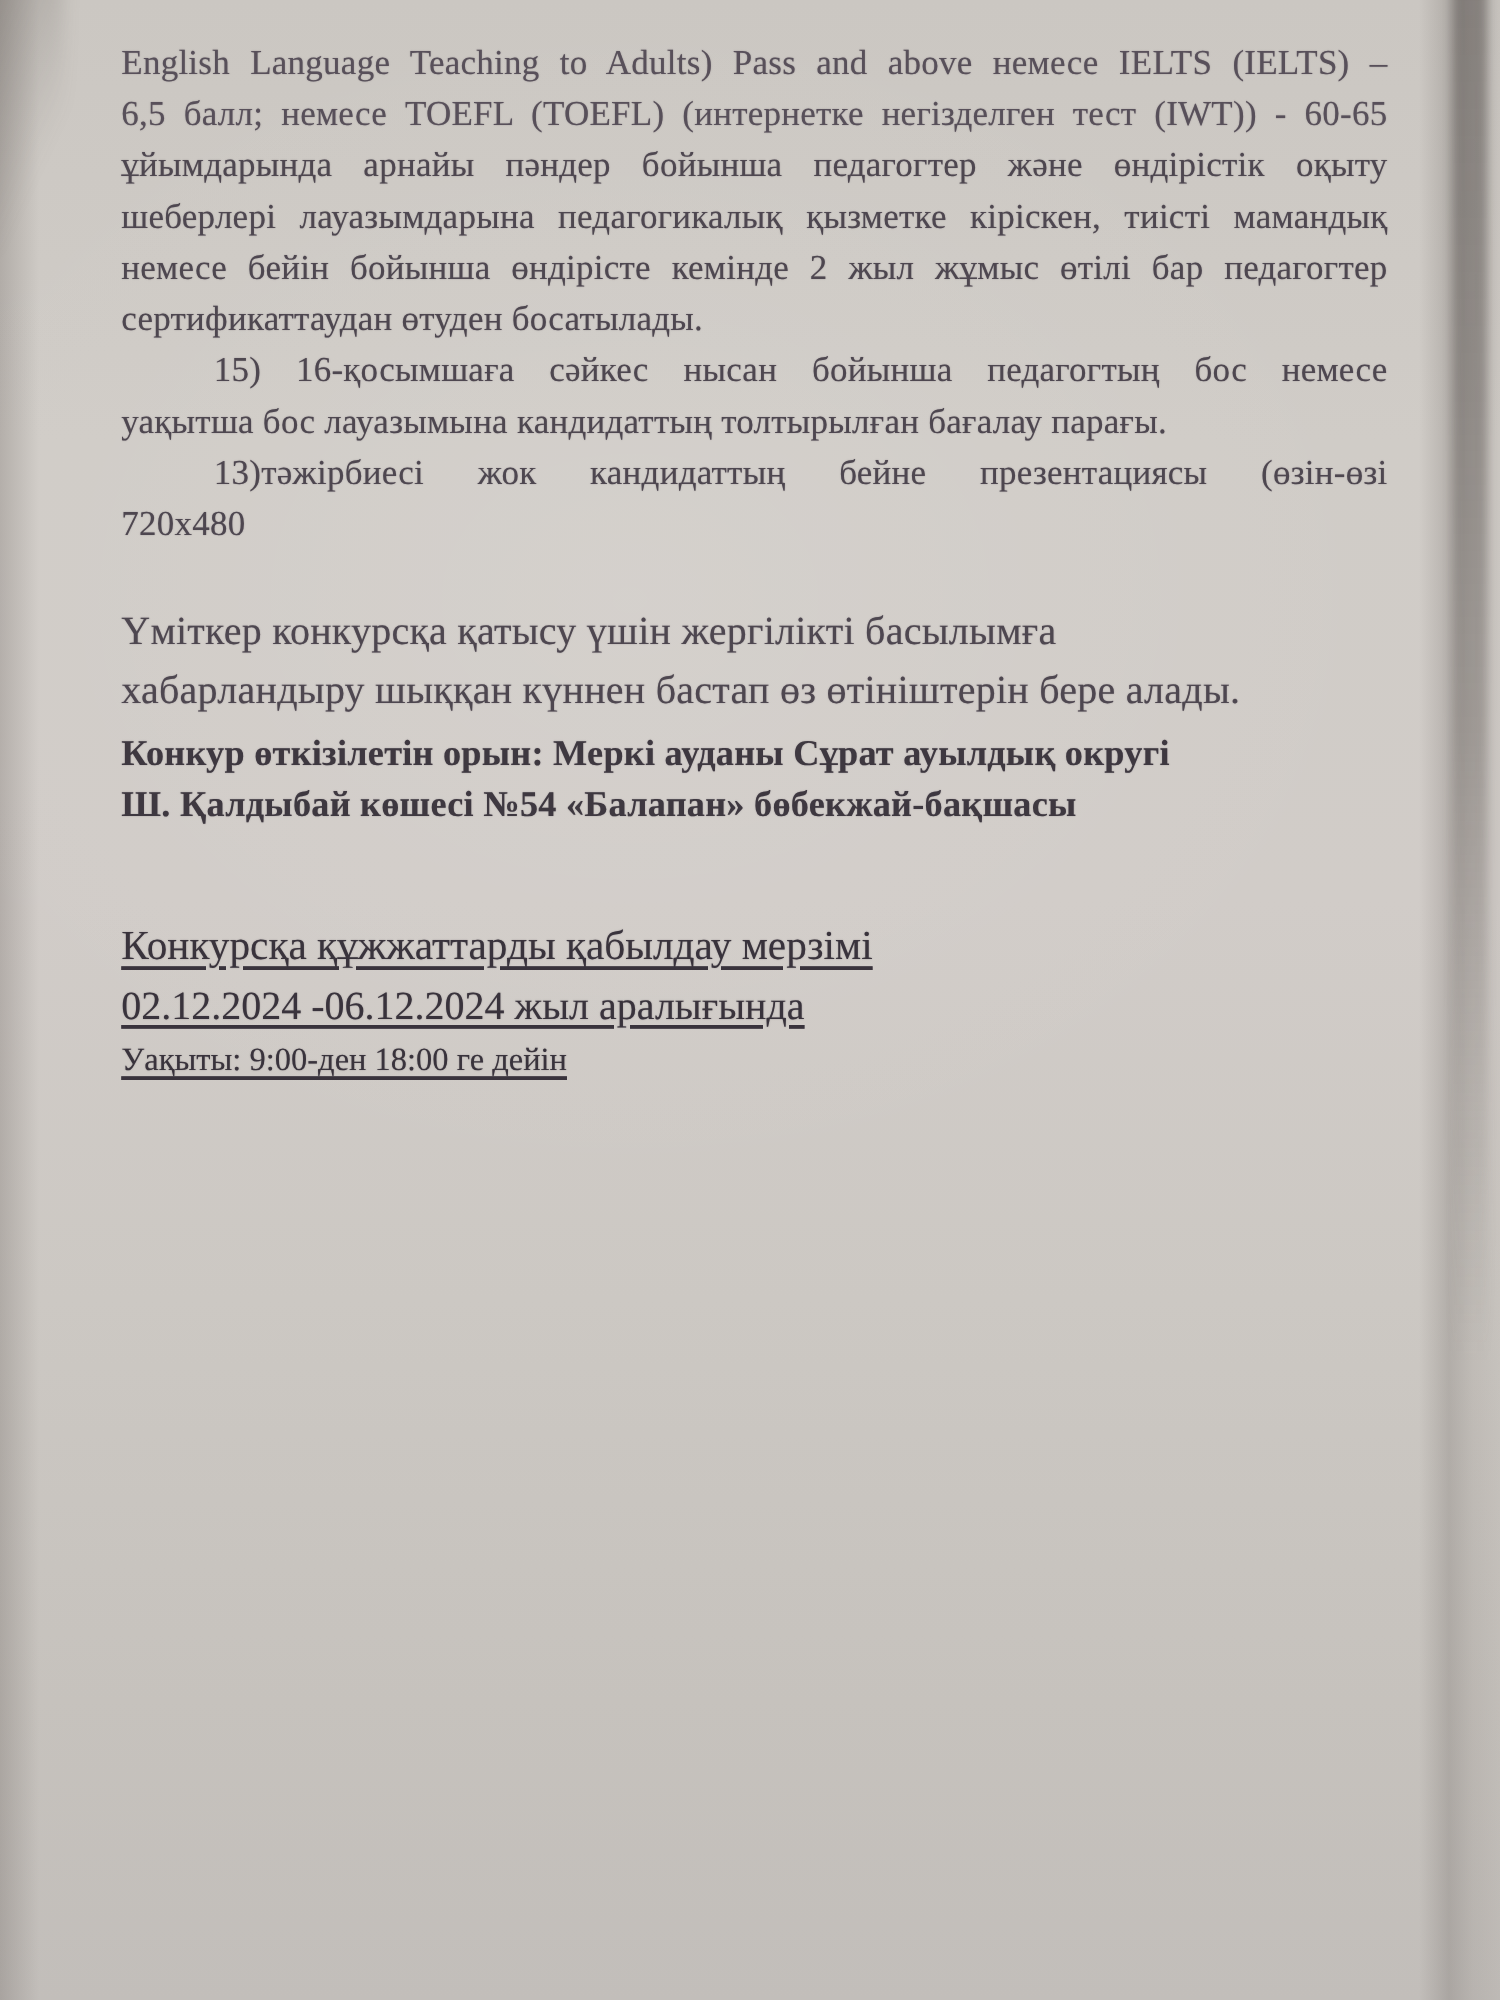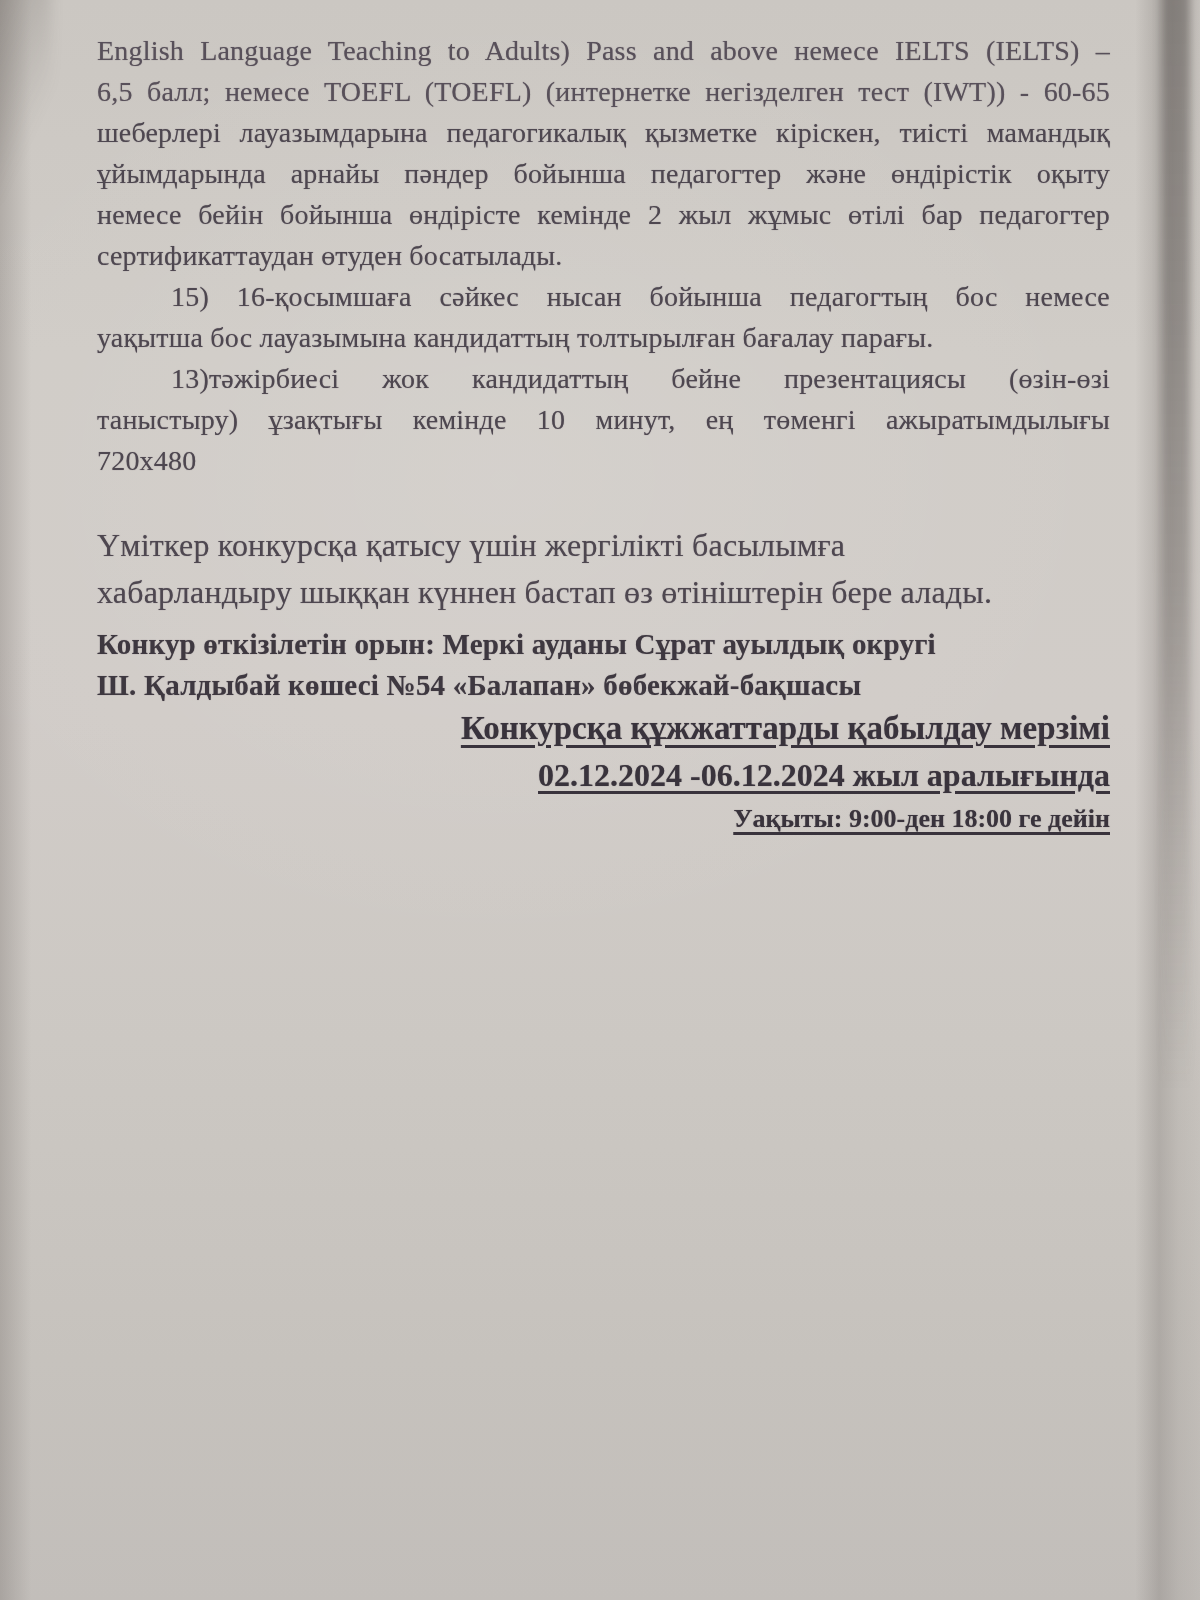--- a/index.html
+++ b/index.html
@@ -51,23 +51,24 @@
   }
   .just { text-align: justify; text-align-last: justify; }
   .left { text-align: left; }
   .indent { padding-left: 74px; }
   .intro .line { color: #58505a; }
   .announcement { margin-top: 41px; }
   .announcement .line { font-size: 32px; line-height: 47px; }
   .venue { margin-top: 8px; color: #3e3840; font-weight: bold; }
   .venue .line { font-size: 29px; line-height: 41px; }
   .deadline {
-    text-align: right;
+    margin-top: 70px;
+    text-align: left;
     color: #39333c;
-    font-weight: bold;
+    font-weight: normal;
   }
   .deadline .heading {
     font-size: 33px;
     line-height: 44px;
     text-decoration: underline;
     text-underline-offset: 6px;
     text-decoration-thickness: 2.5px;
     text-shadow: 0 0 1px rgba(57,51,60,0.5);
   }
   .deadline .dates {
@@ -97,34 +98,33 @@
   <div class="right-band"></div>
 
   <div class="content">
 
     <div class="intro">
       <div class="line just">English Language Teaching to Adults) Pass and above немесе IELTS (IELTS) –</div>
       <div class="line just">6,5 балл; немесе TOEFL (TOEFL) (интернетке негізделген тест (IWT)) - 60-65</div>
     </div>
 
     <div>
+      <div class="line just">ұйымдарында арнайы пәндер бойынша педагогтер және өндірістік оқыту</div>
       <div class="line just">шеберлері лауазымдарына педагогикалық қызметке кіріскен, тиісті мамандық</div>
-      <div class="line just">ұйымдарында арнайы пәндер бойынша педагогтер және өндірістік оқыту</div>
       <div class="line just">немесе бейін бойынша өндірісте кемінде 2 жыл жұмыс өтілі бар педагогтер</div>
       <div class="line left">сертификаттаудан өтуден босатылады.</div>
     </div>
 
     <div>
       <div class="line just indent">15) 16-қосымшаға сәйкес нысан бойынша педагогтың бос немесе</div>
       <div class="line left">уақытша бос лауазымына кандидаттың толтырылған бағалау парағы.</div>
     </div>
 
     <div>
       <div class="line just indent">13)тәжірбиесі жок кандидаттың бейне презентациясы (өзін-өзі</div>
-      <div class="line just">таныстыру) ұзақтығы кемінде 10 минут, ең төменгі ажыратымдылығы</div>
       <div class="line left">720x480</div>
     </div>
 
     <div class="announcement">
       <div class="line left">Үміткер конкурсқа қатысу үшін жергілікті басылымға</div>
       <div class="line left">хабарландыру  шыққан күннен бастап өз өтініштерін бере алады.</div>
     </div>
 
     <div class="venue">
       <div class="line left">Конкур өткізілетін орын: Меркі ауданы Сұрат ауылдық округі</div>

